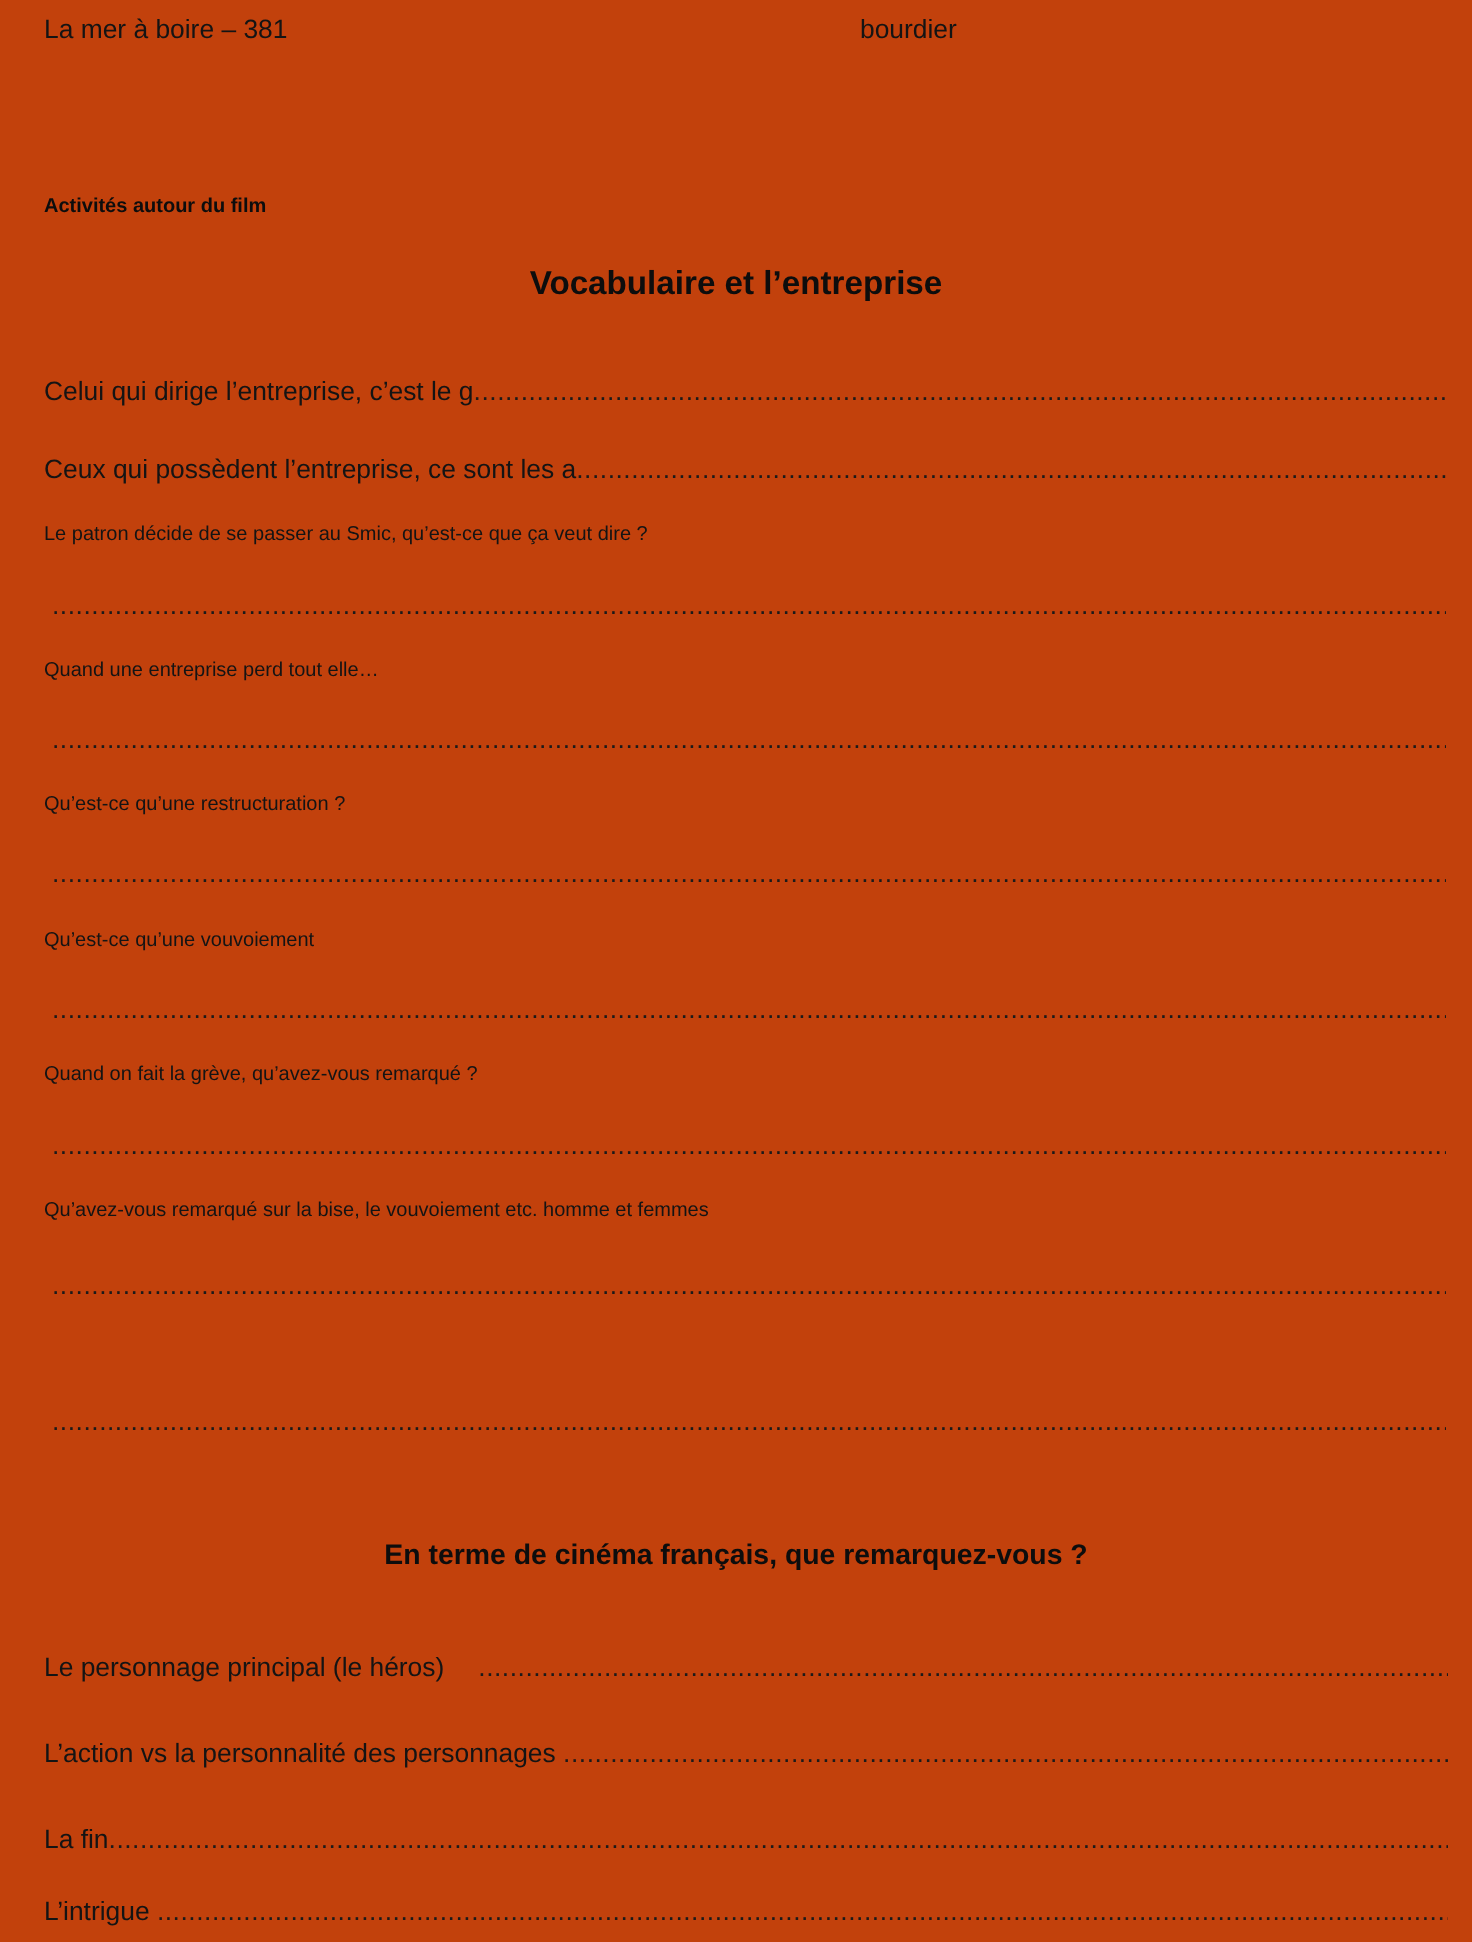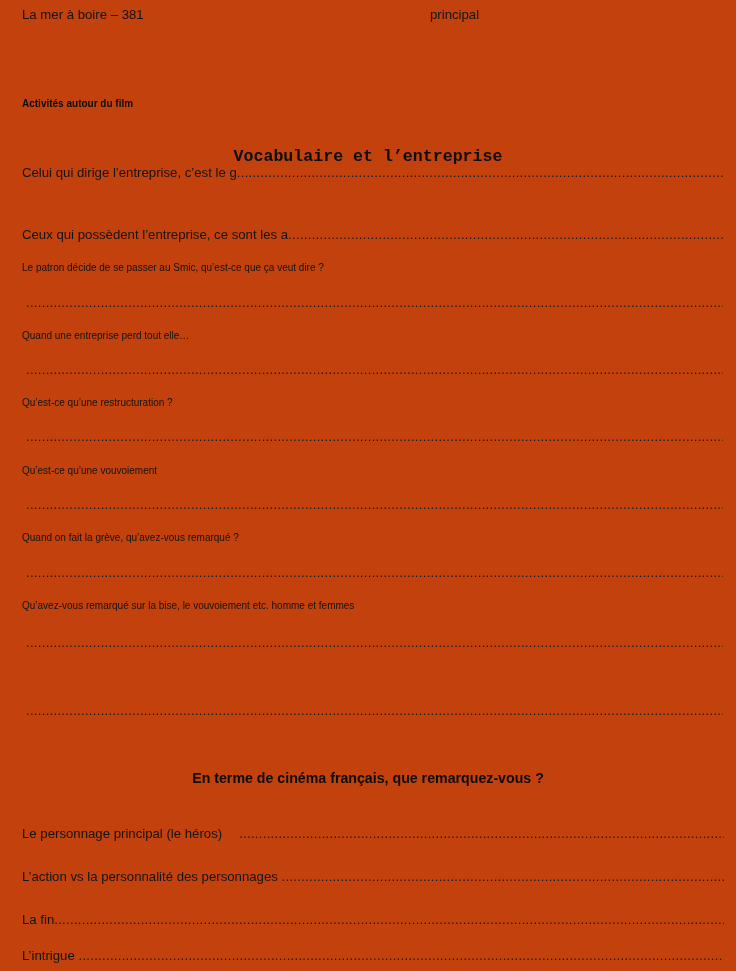--- a/index.html
+++ b/index.html
@@ -55,21 +55,21 @@
 
   .title-center {
     position: absolute;
     left: 0;
     width: 736px;
     text-align: center;
     font-weight: bold;
     color: #0d0d0d;
     white-space: nowrap;
   }
-  .title-1 { top: 147px; font-size: 16.6px; line-height: 20px; font-family: Liberation Mono, monospace; }
+  .title-1 { top: 132px; font-size: 16.6px; line-height: 20px; }
   .title-2 { top: 769px; font-size: 14.2px; line-height: 18px; }
 
   
   .leader {
     position: absolute;
     left: 22px;
     width: 702px;
     font-size: 13.2px;
     line-height: 16px;
     display: flex;
@@ -112,27 +112,27 @@
     color: #141414;
   }
 </style>
 </head>
 <body>
 
 <div class="page">
 
   <div class="hdr-left">La mer à boire – 381</div>
 
-  <div class="hdr-right">principal</div>
+  <div class="hdr-right">bourdier</div>
 
   <div class="section-label">Activités autour du film</div>
 
   <div class="title-center title-1">Vocabulaire et l’entreprise</div>
 
-  <div class="leader" style="top:165px;justify-content:center;">
+  <div class="leader" style="top:188px;justify-content:center;">
     <span class="lbl">Celui qui dirige l’entreprise, c’est le g</span>
     <span class="dots">................................................................................................................................................................................................................................................................................................................................................................................................................</span>
   </div>
 
   <div class="leader" style="top:227px;">
     <span class="lbl">Ceux qui possèdent l’entreprise, ce sont les a</span>
     <span class="dots">................................................................................................................................................................................................................................................................................................................................................................................................................</span>
   </div>
 
   <div class="plain" style="top:260px;">Le patron décide de se passer au Smic, qu’est-ce que ça veut dire ?</div>

